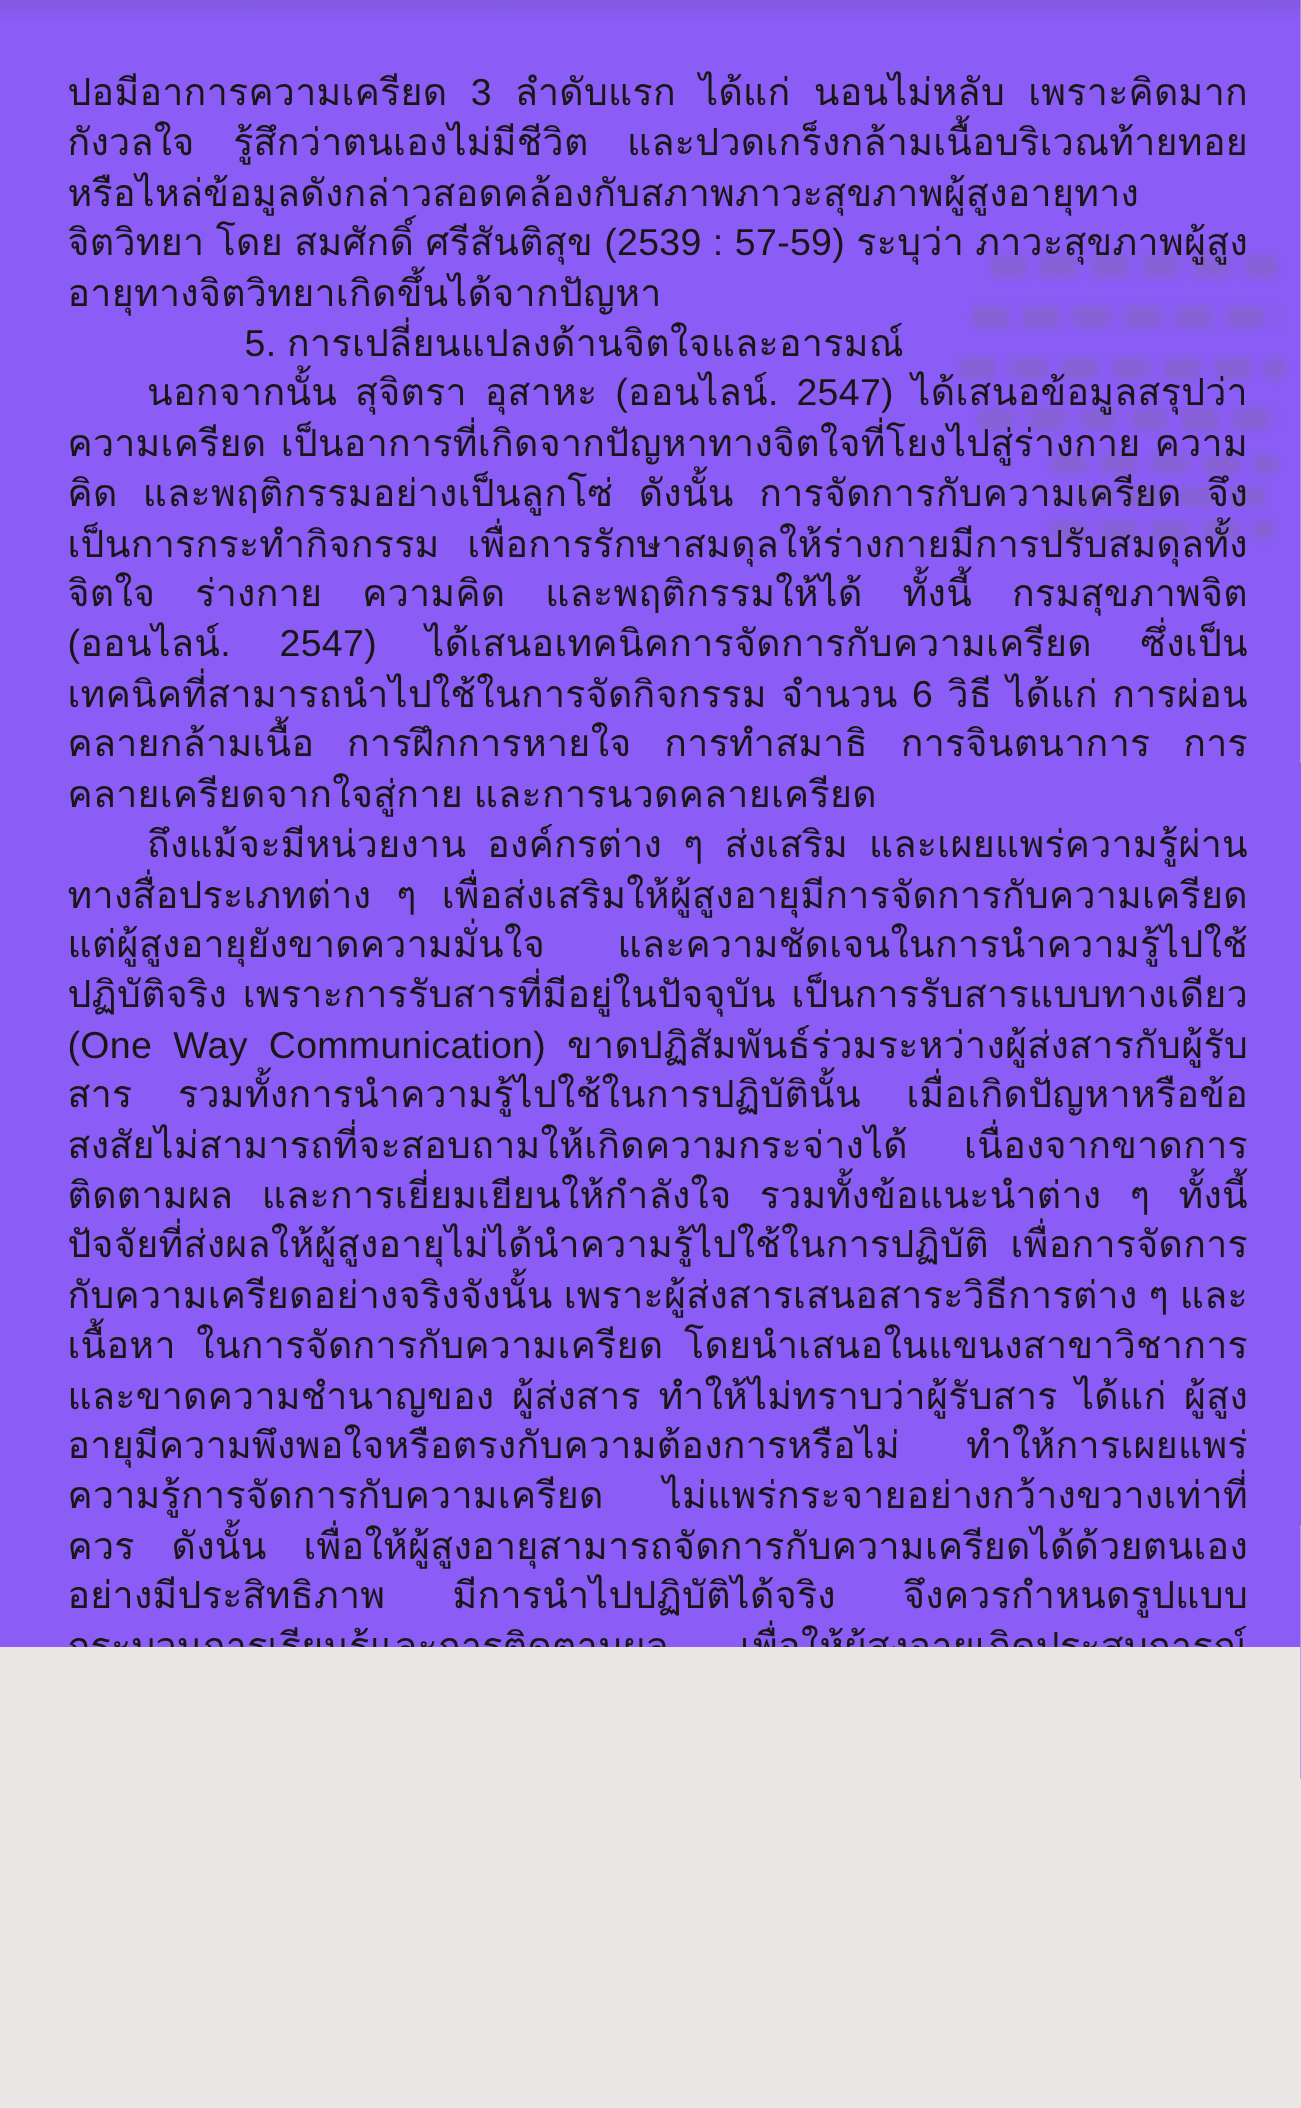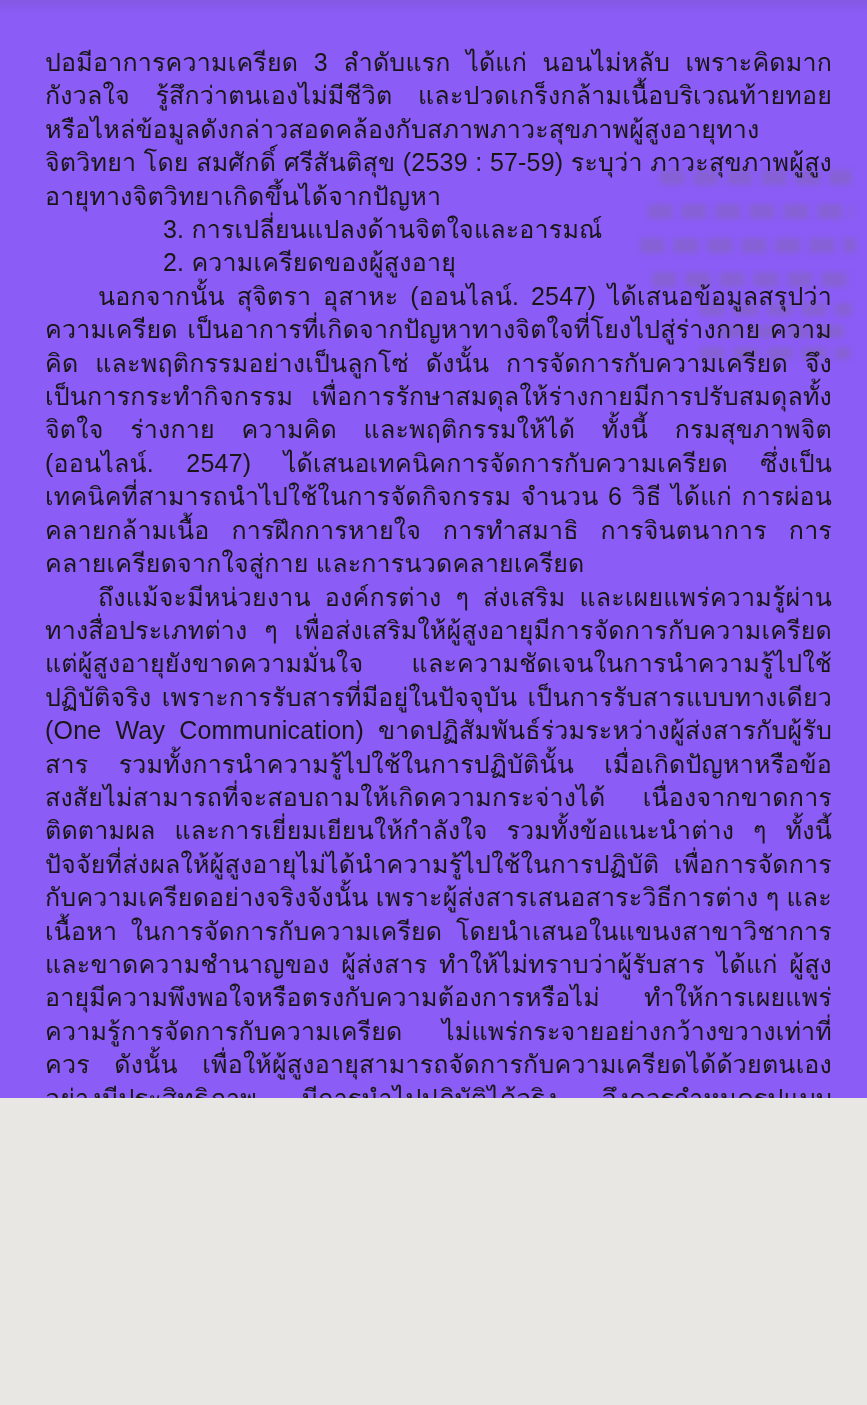--- a/index.html
+++ b/index.html
@@ -68,22 +68,21 @@
     <div class="stripe" style="left:648px;top:204px;width:206px;height:15px;"></div>
     <div class="stripe" style="left:640px;top:238px;width:216px;height:15px;"></div>
     <div class="stripe" style="left:652px;top:272px;width:202px;height:15px;"></div>
     <div class="stripe" style="left:700px;top:303px;width:152px;height:13px;"></div>
     <div class="stripe" style="left:718px;top:325px;width:126px;height:13px;"></div>
     <div class="stripe" style="left:700px;top:347px;width:150px;height:13px;"></div>
   </div>
 
   <div class="content">
     <p>ปอมีอาการความเครียด 3 ลำดับแรก ได้แก่ นอนไม่หลับ เพราะคิดมาก กังวลใจ รู้สึกว่าตนเองไม่มีชีวิต และปวดเกร็งกล้ามเนื้อบริเวณท้ายทอยหรือไหล่ข้อมูลดังกล่าวสอดคล้องกับสภาพภาวะสุขภาพผู้สูงอายุทางจิตวิทยา โดย สมศักดิ์ ศรีสันติสุข (2539 : 57-59) ระบุว่า ภาวะสุขภาพผู้สูงอายุทางจิตวิทยาเกิดขึ้นได้จากปัญหา</p>
-    <p class="list-item">3. การเปลี่ยนแปลงด้านจิตใจและอารมณ์</p>
-    <p class="list-item">2. ความเครียดของผู้สูงอายุ</p>
+    <p class="list-item">5. การเปลี่ยนแปลงด้านจิตใจและอารมณ์</p>
     <p class="para-indent">นอกจากนั้น สุจิตรา อุสาหะ (ออนไลน์. 2547) ได้เสนอข้อมูลสรุปว่า ความเครียด เป็นอาการที่เกิดจากปัญหาทางจิตใจที่โยงไปสู่ร่างกาย ความคิด และพฤติกรรมอย่างเป็นลูกโซ่ ดังนั้น การจัดการกับความเครียด จึงเป็นการกระทำกิจกรรม เพื่อการรักษาสมดุลให้ร่างกายมีการปรับสมดุลทั้งจิตใจ ร่างกาย ความคิด และพฤติกรรมให้ได้ ทั้งนี้ กรมสุขภาพจิต (ออนไลน์. 2547) ได้เสนอเทคนิคการจัดการกับความเครียด ซึ่งเป็นเทคนิคที่สามารถนำไปใช้ในการจัดกิจกรรม จำนวน 6 วิธี ได้แก่ การผ่อนคลายกล้ามเนื้อ การฝึกการหายใจ การทำสมาธิ การจินตนาการ การคลายเครียดจากใจสู่กาย และการนวดคลายเครียด</p>
     <p class="para-indent">ถึงแม้จะมีหน่วยงาน องค์กรต่าง ๆ ส่งเสริม และเผยแพร่ความรู้ผ่านทางสื่อประเภทต่าง ๆ เพื่อส่งเสริมให้ผู้สูงอายุมีการจัดการกับความเครียด แต่ผู้สูงอายุยังขาดความมั่นใจ และความชัดเจนในการนำความรู้ไปใช้ปฏิบัติจริง เพราะการรับสารที่มีอยู่ในปัจจุบัน เป็นการรับสารแบบทางเดียว (One Way Communication) ขาดปฏิสัมพันธ์ร่วมระหว่างผู้ส่งสารกับผู้รับสาร รวมทั้งการนำความรู้ไปใช้ในการปฏิบัตินั้น เมื่อเกิดปัญหาหรือข้อสงสัยไม่สามารถที่จะสอบถามให้เกิดความกระจ่างได้ เนื่องจากขาดการติดตามผล และการเยี่ยมเยียนให้กำลังใจ รวมทั้งข้อแนะนำต่าง ๆ ทั้งนี้ ปัจจัยที่ส่งผลให้ผู้สูงอายุไม่ได้นำความรู้ไปใช้ในการปฏิบัติ เพื่อการจัดการกับความเครียดอย่างจริงจังนั้น เพราะผู้ส่งสารเสนอสาระวิธีการต่าง ๆ และเนื้อหา ในการจัดการกับความเครียด โดยนำเสนอในแขนงสาขาวิชาการและขาดความชำนาญของ ผู้ส่งสาร ทำให้ไม่ทราบว่าผู้รับสาร ได้แก่ ผู้สูงอายุมีความพึงพอใจหรือตรงกับความต้องการหรือไม่ ทำให้การเผยแพร่ความรู้การจัดการกับความเครียด ไม่แพร่กระจายอย่างกว้างขวางเท่าที่ควร ดังนั้น เพื่อให้ผู้สูงอายุสามารถจัดการกับความเครียดได้ด้วยตนเองอย่างมีประสิทธิภาพ มีการนำไปปฏิบัติได้จริง จึงควรกำหนดรูปแบบกระบวนการเรียนรู้และการติดตามผล เพื่อให้ผู้สูงอายุเกิดประสบการณ์เรียนรู้และรับผลประโยชน์โดยตรง โดยรูปแบบที่เหมาะสมในการดำเนินงาน ควรเป็นรูปแบบการฝึกอบรม เพราะการฝึกอบรม เป็นกระบวนการจัดกิจกรรมการเรียนรู้ ที่มุ่งหมายให้เกิดการเปลี่ยนแปลงทางพฤติกรรม เจตคติ และความชำนาญ ในเรื่องใดเรื่องหนึ่งตามวัตถุประสงค์ที่กำหนดไว้ (ดวงใจ ศุภสารัมภ์. ออนไลน์. 2547) ทั้งนี้ ผู้สูงอายุควรมีส่วนร่วมในการกำหนดวิธีการ เนื้อหาในการฝึกอบรมด้วยตนเอง ซึ่งเป็นฐานความคิดการพัฒนาอย่างบูรณาการ โดยใช้คนเป็นตัวตั้งและใช้กิจกรรมเป็นเครื่องมือสร้างกระบวนการเรียนรู้</p>
 
   </div>
 
   <div class="rule-thick"></div>
   <div class="journal">Rambhai Barni Review 2549</div>
   <div class="rule-thin"></div>
   <div class="vbar"></div>
   <div class="page-num">215</div>

